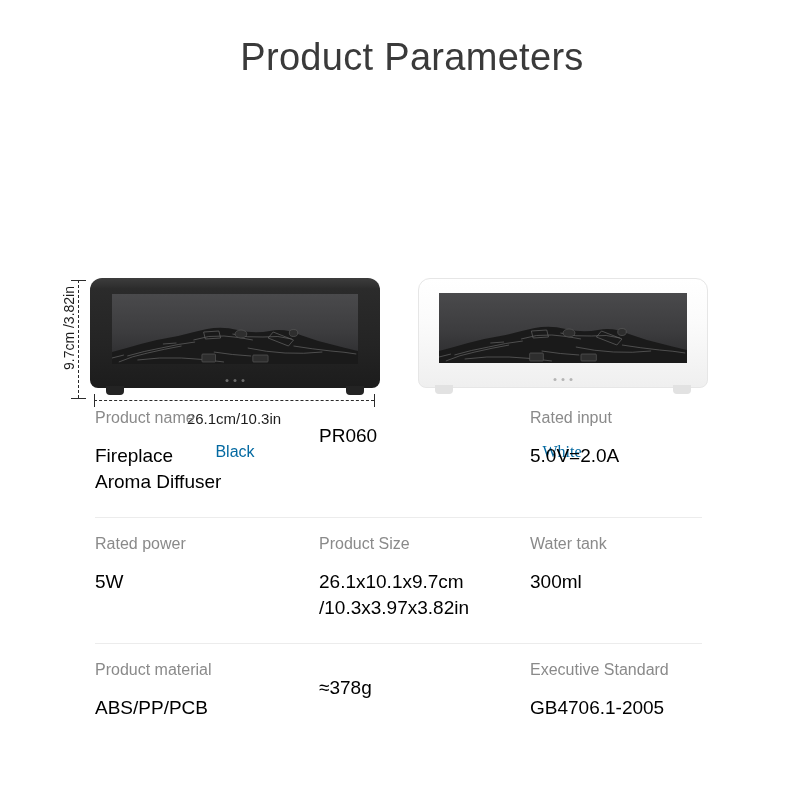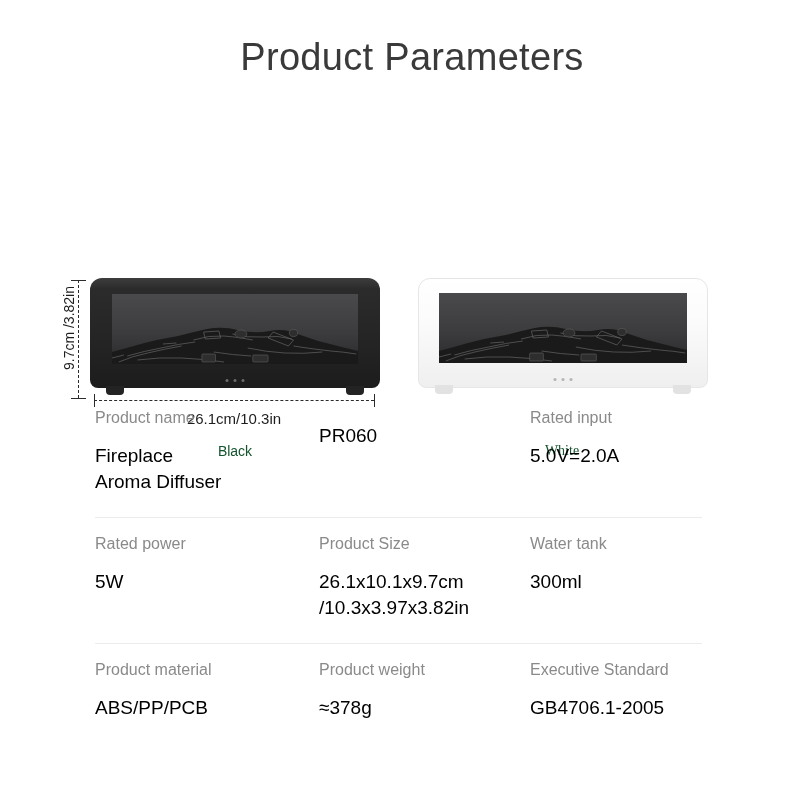--- a/index.html
+++ b/index.html
@@ -187,22 +187,22 @@
     width: 3px;
     height: 3px;
     border-radius: 50%;
   }
   .device-black .control-dots i { background: #6b6b6b; }
   .device-white .control-dots i { background: #b4b4b4; }
 
   .color-caption {
     position: absolute;
     top: 313px;
-    font-size: 14px;
-    color: #14532d;
+    font-size: 16px;
+    color: #0369a1;
     text-align: center;
     width: 200px;
   }
   .color-caption.black-cap { left: 135px; }
   .color-caption.white-cap { left: 462px; font-family: Liberation Serif, serif; }
 
   
   .spec-table {
     position: absolute;
     left: 0;
@@ -373,21 +373,20 @@
     </div>
     <div class="spec-divider"></div>
   </div>
 
   <div class="spec-row">
     <div class="spec-cell c1">
       <div class="spec-label">Product material</div>
       <div class="spec-value">ABS/PP/PCB</div>
     </div>
     <div class="spec-cell c2">
-      <div class="spec-label">Product weight</div>
       <div class="spec-value">≈378g</div>
     </div>
     <div class="spec-cell c3">
       <div class="spec-label">Executive Standard</div>
       <div class="spec-value">GB4706.1-2005</div>
     </div>
   </div>
 
 </div>
 

